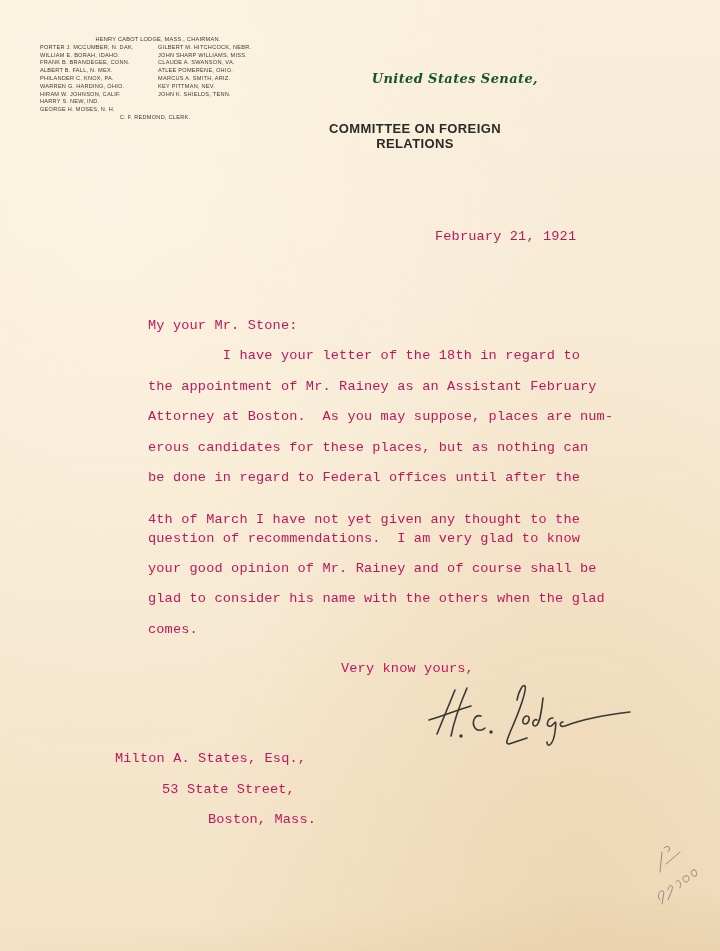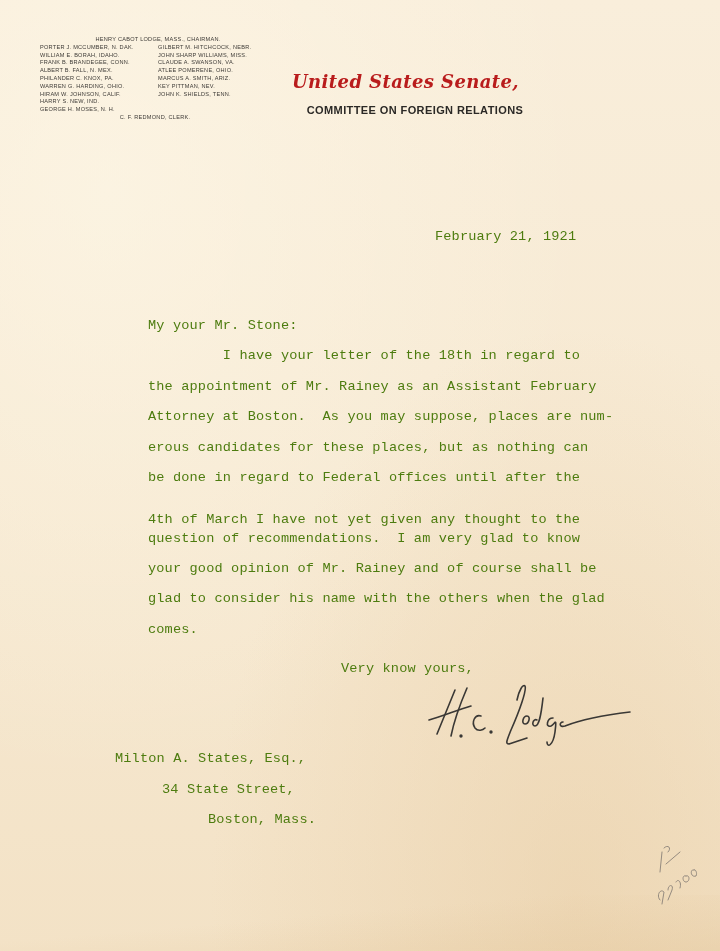--- a/index.html
+++ b/index.html
@@ -26,32 +26,32 @@
       font-size: 5.6px; letter-spacing: 0.25px; color: #3d3a36;
       line-height: 7.8px; text-transform: uppercase;
     }
     .members .chairman { text-align: center; margin-left: 6px; }
     .members .cols { display: flex; gap: 8px; margin-top: 0; }
     .members .col { width: 110px; white-space: nowrap; }
     .members .clerk { text-align: center; margin-top: 0; }
     .senate-title {
       position: absolute; left: 292px; top: 71px; width: 246px;
       font-family: "DejaVu Serif", serif; font-weight: bold;
-      font-size: 18px; color: #b91c1c; letter-spacing: 0.4px;
-      font-style: italic; text-align: left;
+      font-size: 13px; color: #14532d; letter-spacing: 0.4px;
+      font-style: italic; text-align: right;
     }
     .committee {
-      position: absolute; left: 292px; top: 104px; width: 246px;
+      position: absolute; left: 292px; top: 121px; width: 246px;
       font-family: "Liberation Sans", sans-serif; font-weight: bold;
-      font-size: 11px; letter-spacing: 0.4px; color: #2b2926;
+      font-size: 13px; letter-spacing: 0.4px; color: #2b2926;
       text-align: center;
     }
     .typed {
       position: absolute; font-family: "Liberation Mono", monospace;
-      font-size: 13.6px; color: #4d7c0f; white-space: pre;
+      font-size: 13.6px; color: #be185d; white-space: pre;
       letter-spacing: 0.15px;
     }
     .date { left: 435px; top: 229px; }
     .salutation { left: 148px; top: 318px; }
     .body-line { left: 148px; }
     .closing { left: 341px; top: 661px; }
     .addr { }
     .signature {
       position: absolute; left: 425px; top: 676px; width: 220px; height: 95px;
     }
@@ -125,21 +125,21 @@
     <path d="M92 24 C94 14 98 8 100 10 C102 14 94 36 86 54 C82 64 80 68 84 68 L102 62"></path>
 
     <path d="M102 40 C98 40 96 48 100 48 C104 48 106 40 102 40"></path>
     <path d="M112 44 C108 42 106 50 110 50 C114 50 116 40 118 22"></path>
     <path d="M128 42 C122 42 120 52 126 50 C130 48 132 40 130 56 C128 70 122 72 122 66"></path>
     <path d="M138 46 C134 46 134 52 140 50 C150 46 170 40 205 36"></path>
   </g>
 </svg>
 
 <div class="typed addr" style="left:115px; top:751px">Milton A. States, Esq.,</div>
-<div class="typed addr" style="left:162px; top:782px">34 State Street,</div>
+<div class="typed addr" style="left:162px; top:782px">53 State Street,</div>
 <div class="typed addr" style="left:208px; top:812px">Boston, Mass.</div>
 
 <svg class="pencil-note" viewBox="0 0 60 70">
   <g fill="none" stroke="#8a8178" stroke-width="0.9" stroke-linecap="round">
     <path d="M12 14 L10 34"></path>
     <path d="M14 10 C18 6 22 10 18 14"></path>
     <path d="M16 26 L30 14"></path>
     <path d="M10 62 C6 58 10 50 14 54 L12 66"></path>
     <path d="M18 52 C18 46 24 46 22 52 L18 62"></path>
     <path d="M26 44 C28 40 32 44 30 50"></path>

